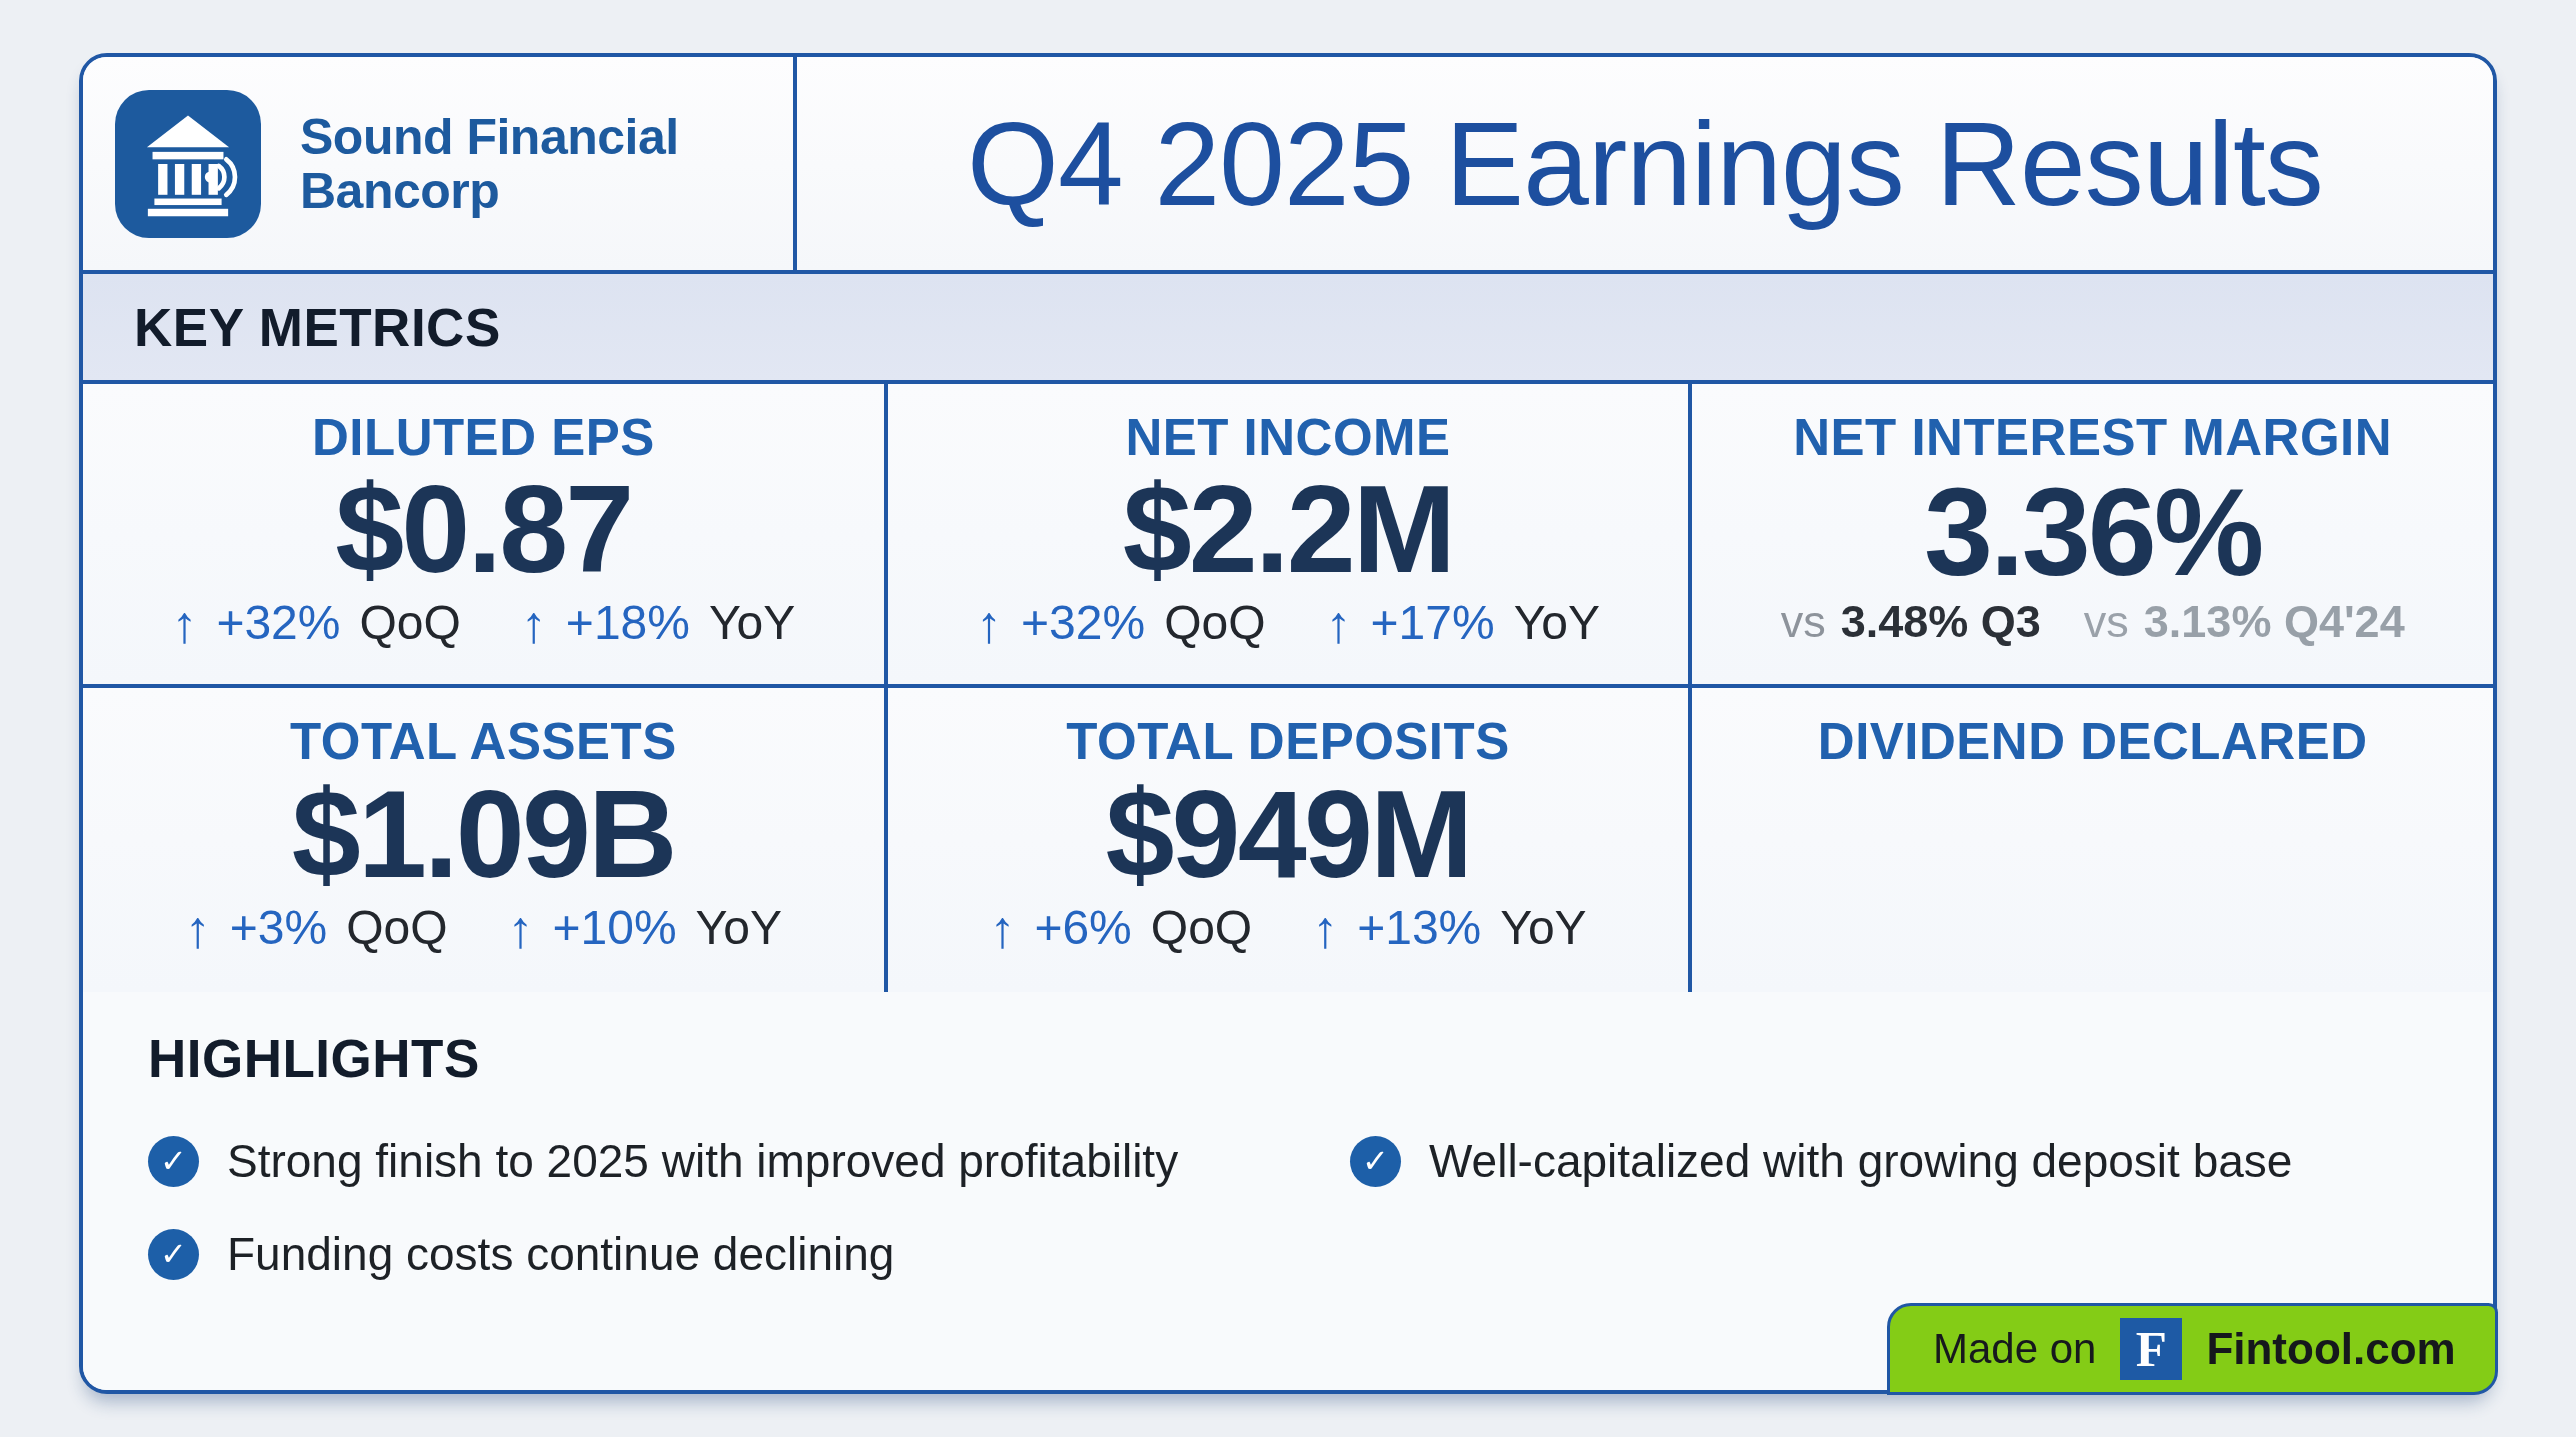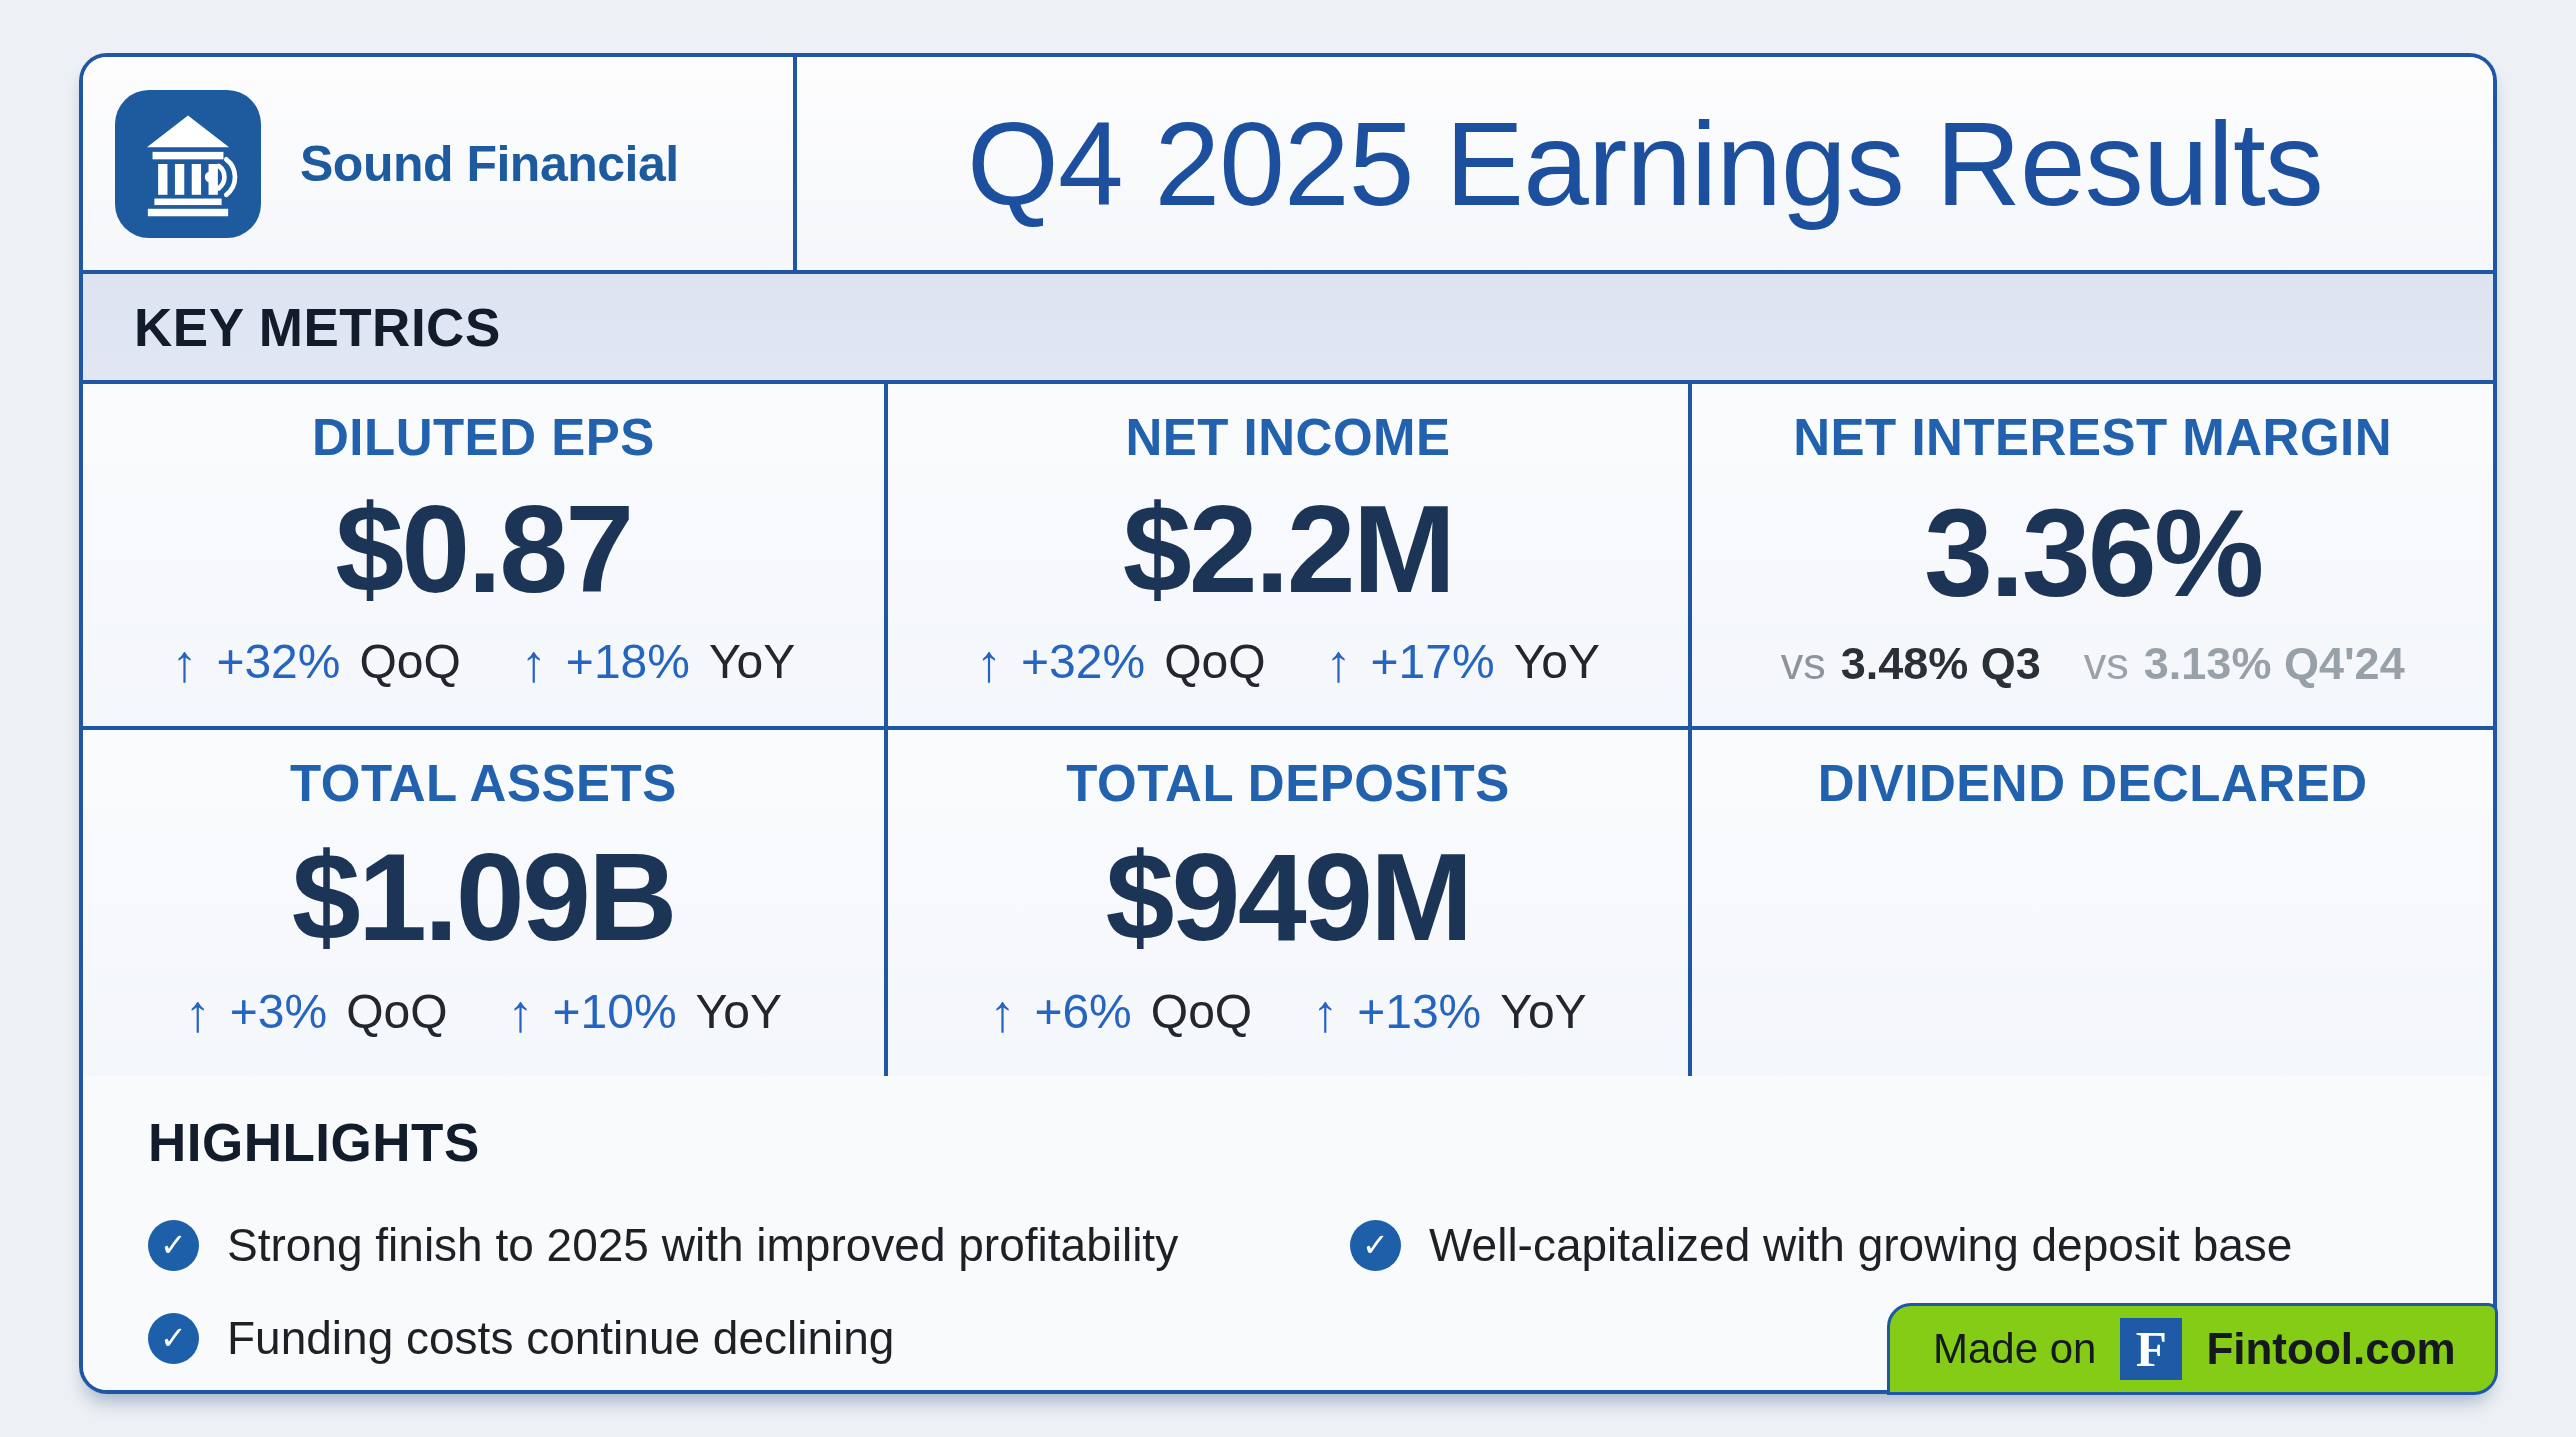--- a/index.html
+++ b/index.html
@@ -25,21 +25,21 @@
     display:flex;align-items:center;justify-content:center}
   .logo svg{width:112px;height:112px}
   .brand-name{color:#1d5a9e;font-weight:bold;font-size:50px;line-height:1.08;letter-spacing:-0.5px}
   .title-cell{flex:1;display:flex;align-items:center;justify-content:center}
   .title{font-size:118px;font-weight:normal;color:#1d4f9f;letter-spacing:-0.9px;white-space:nowrap}
   
   .bar{height:110px;flex:none;background:linear-gradient(180deg,#dde3f1,#e2e7f3);
     border-bottom:4.7px solid #2057a5;display:flex;align-items:center;padding-left:51px;box-sizing:border-box}
   .bar-label{font-size:53px;font-weight:bold;color:#121c2b;letter-spacing:0.5px}
   
-  .row{display:flex;height:346px;flex:none;box-sizing:border-box}
+  .row{display:flex;height:304px;flex:none;box-sizing:border-box}
   .row-first{border-bottom:4.7px solid #2057a5}
   .cell{flex:1 1 0;display:flex;flex-direction:column;align-items:center;box-sizing:border-box;
     padding:24px 19px 36px;background:linear-gradient(180deg,#fafbfd,#f4f7fb)}
   .cell + .cell{border-left:4.7px solid #2057a5}
   .m-label{font-size:51px;font-weight:bold;color:#2161ae;letter-spacing:0.5px;white-space:nowrap}
   .m-value{font-size:124px;font-weight:bold;color:#1c3557;letter-spacing:-2.8px;line-height:1;margin:auto 0;white-space:nowrap}
   .m-change{display:flex;align-items:baseline;gap:60px;font-size:48px;white-space:nowrap}
   .chg-group{display:flex;align-items:baseline;gap:19px}
   .arrow{color:#2565c0;font-weight:bold;font-size:52px;position:relative;top:2.8px}
   .delta{color:#2565c0}
@@ -85,20 +85,21 @@
             <rect x="82" y="60" width="10" height="33" fill="#ffffff"></rect>
             <rect x="24" y="97" width="72" height="7" fill="#ffffff"></rect>
             <rect x="17" y="108" width="86" height="8" fill="#ffffff"></rect>
             <circle cx="84" cy="74" r="6" fill="#ffffff"></circle>
             <path d="M93,62 a15,15 0 0 1 0,24" fill="none" stroke="#ffffff" stroke-width="5" stroke-linecap="round"></path>
             <path d="M101,55 a24,24 0 0 1 0,38" fill="none" stroke="#ffffff" stroke-width="5" stroke-linecap="round"></path>
           </svg>
         </div>
         <div class="brand-name">
           <div>Sound Financial</div>
+          <div>Bancorp</div>
         </div>
       </div>
       <div class="title-cell">
         <div class="title">Q4 2025 Earnings Results</div>
       </div>
     </div>
 
     <div class="bar">
       <span class="bar-label">KEY METRICS</span>
     </div>

